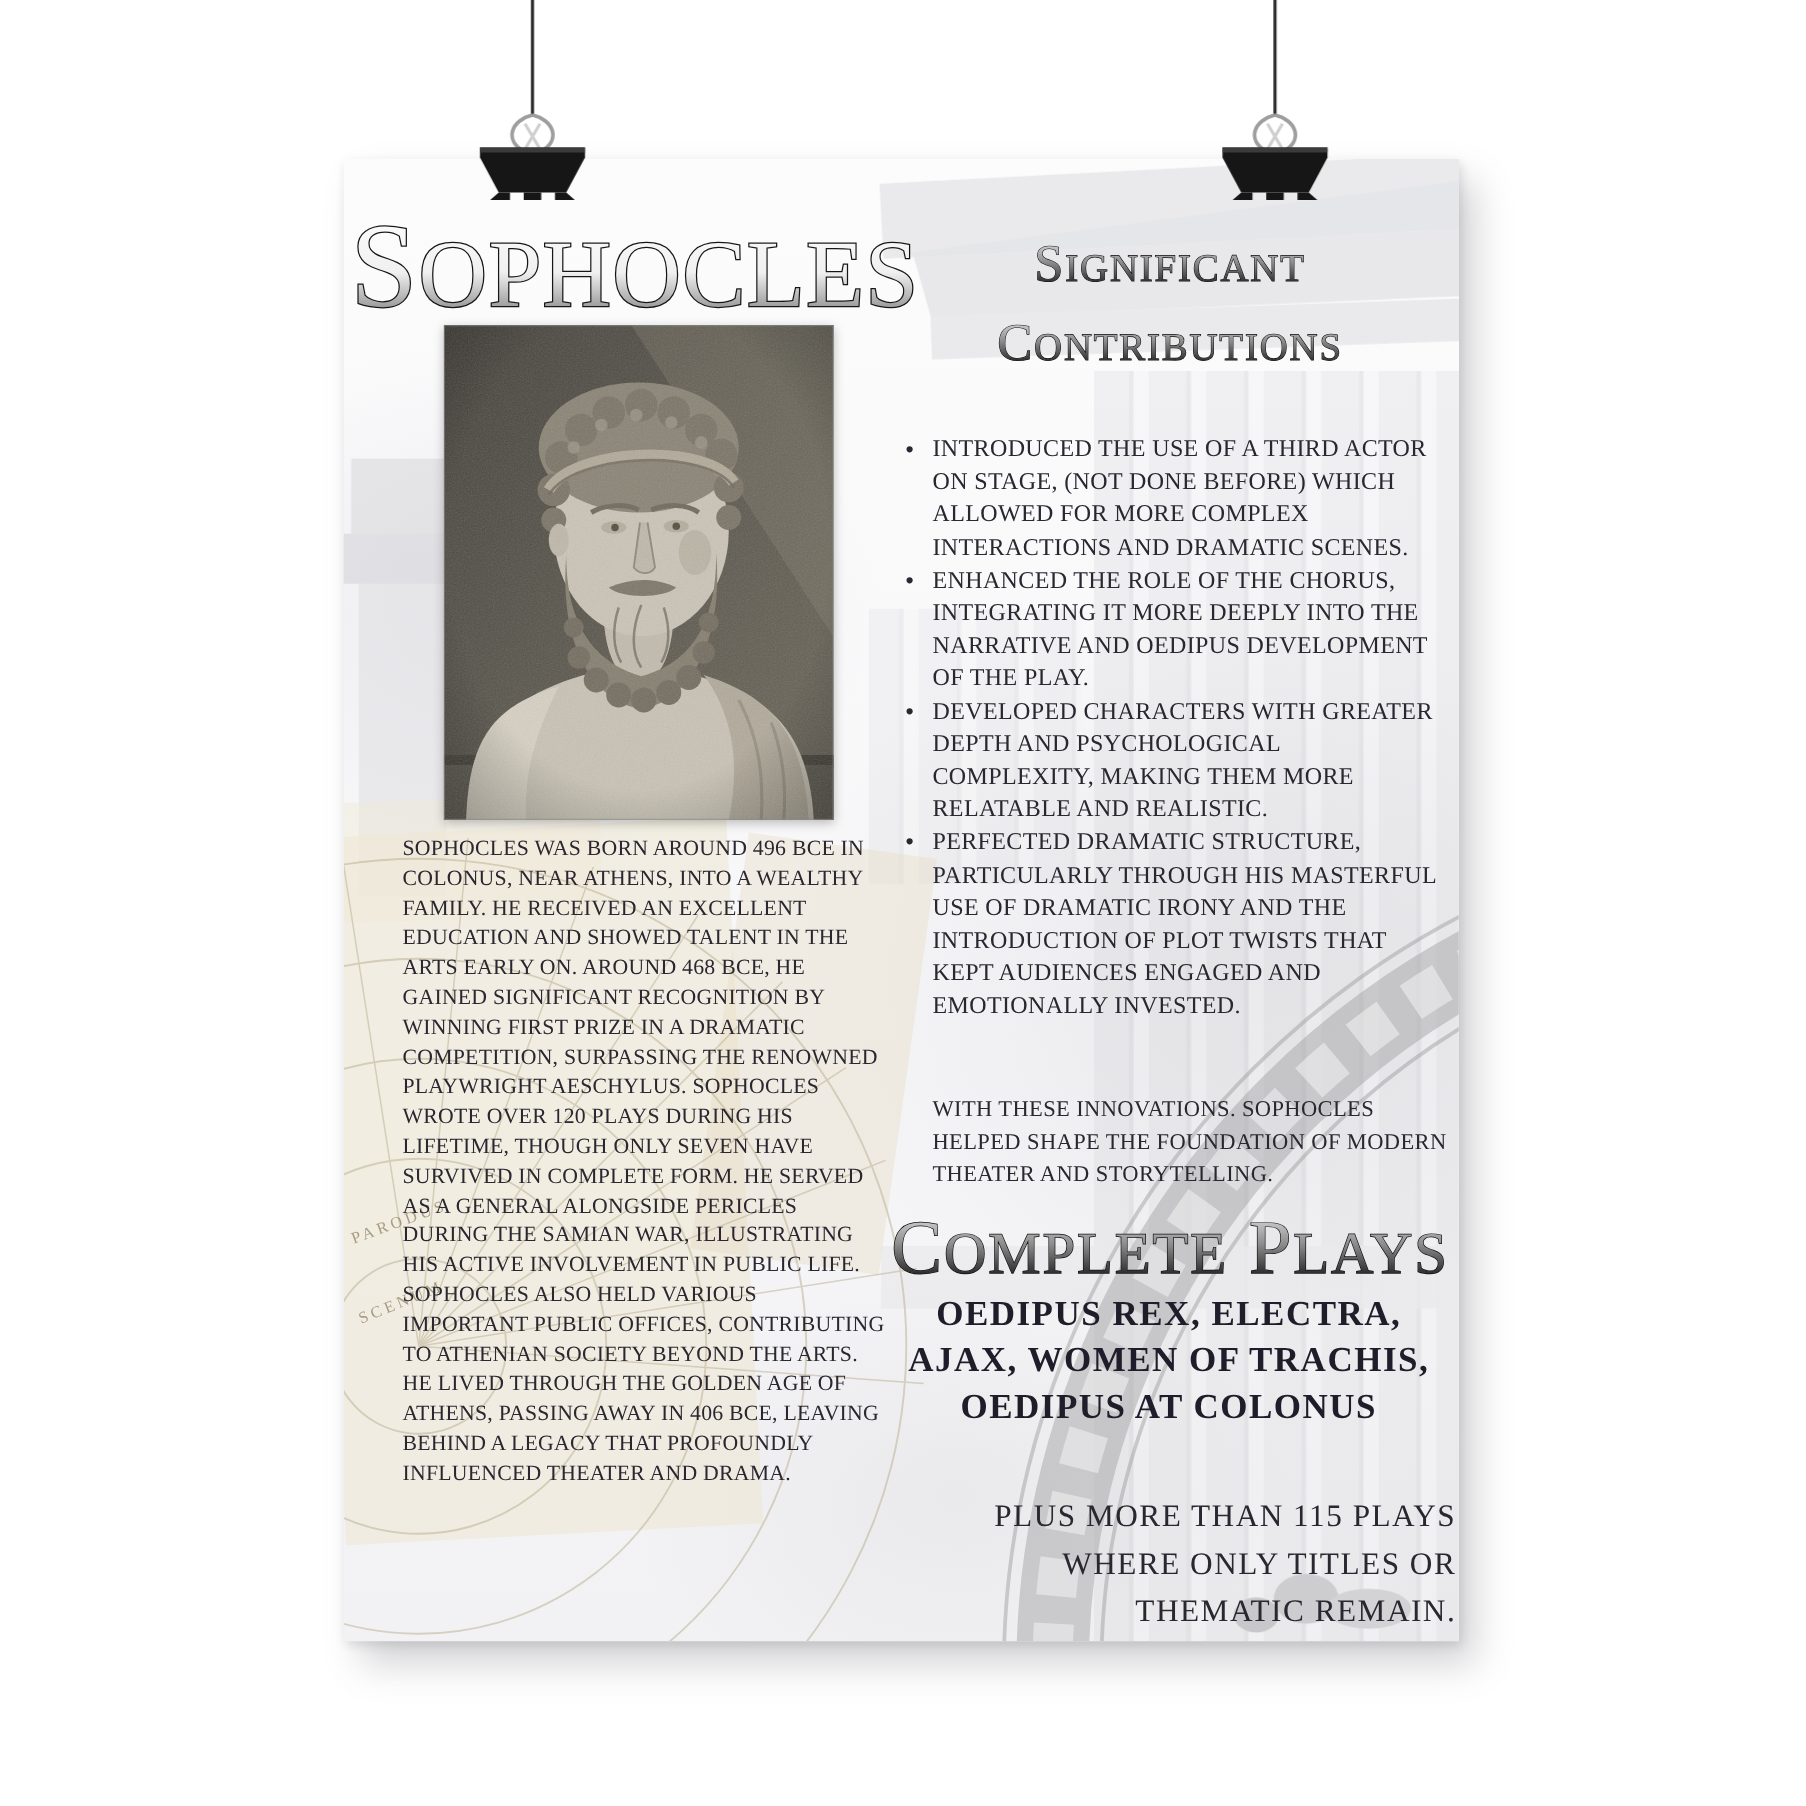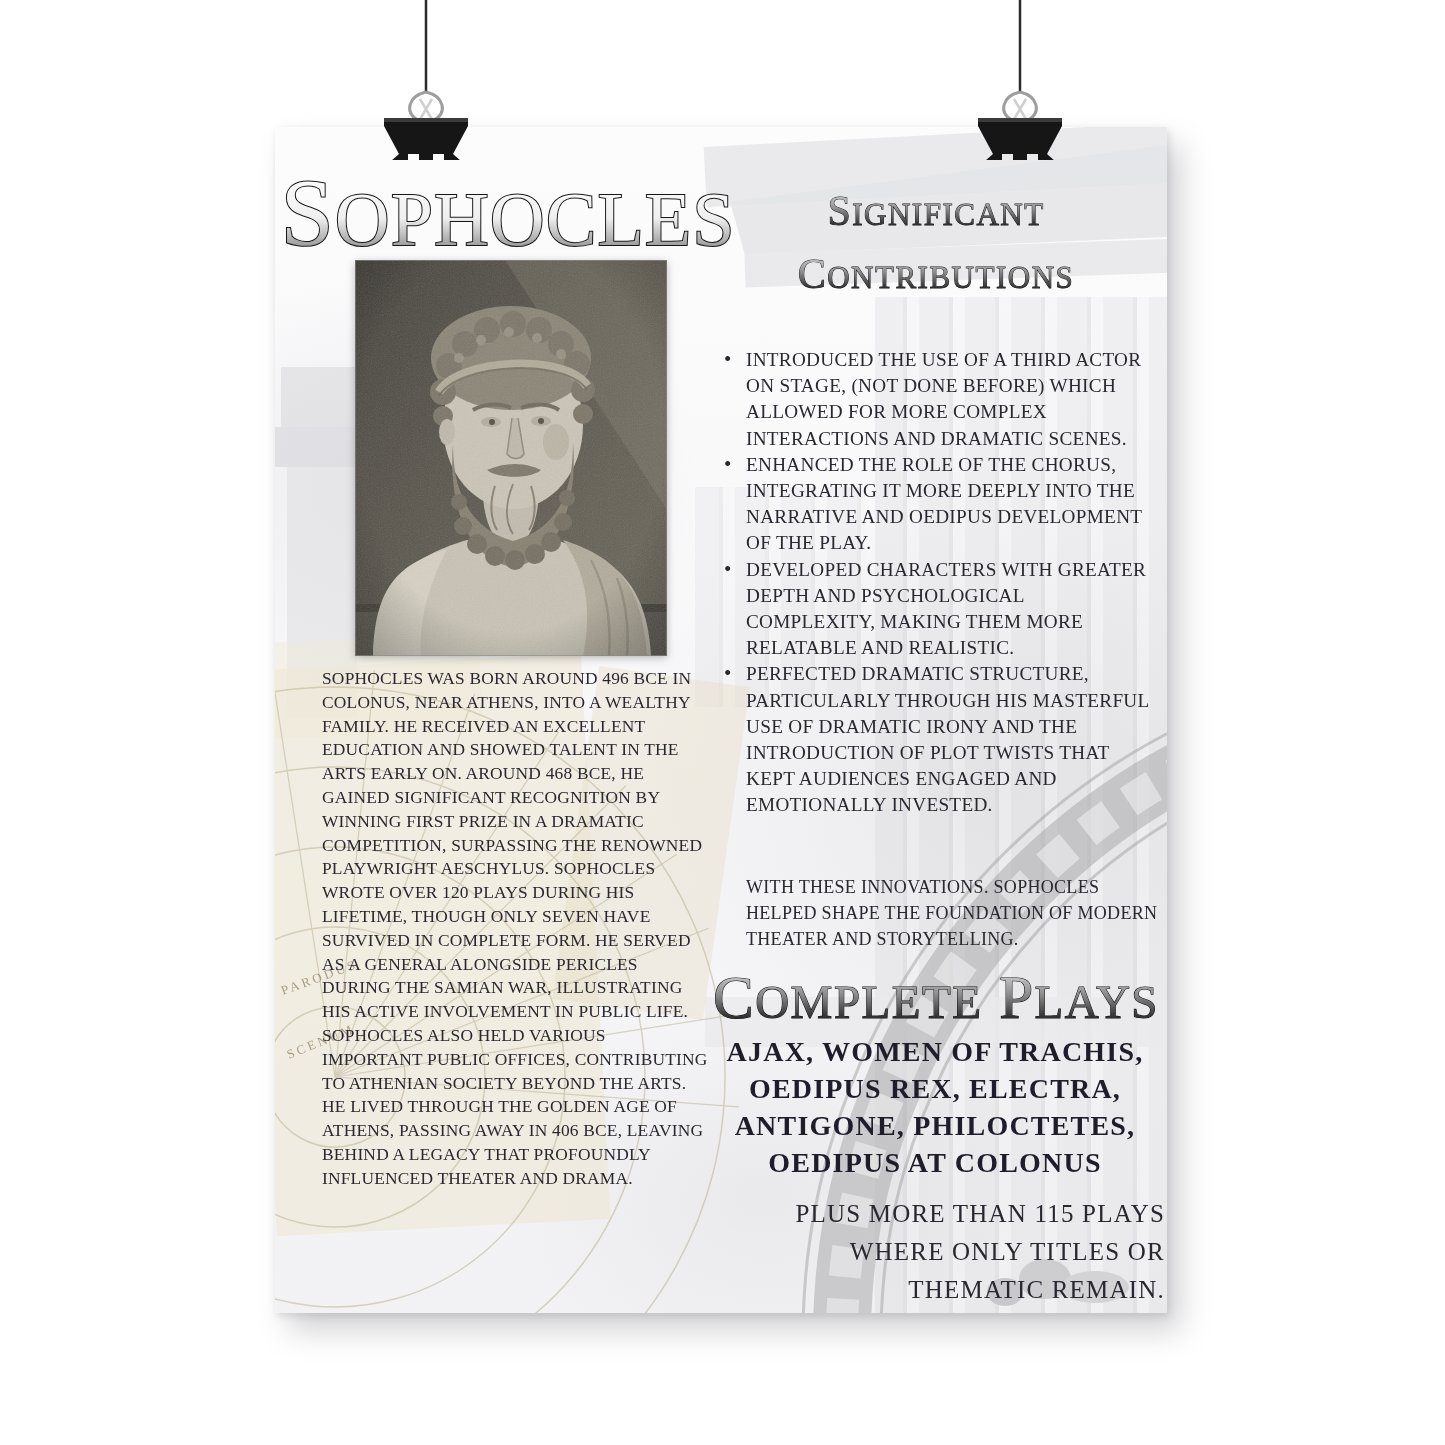--- a/index.html
+++ b/index.html
@@ -222,23 +222,22 @@
         <li>INTRODUCED THE USE OF A THIRD ACTOR ON STAGE, (NOT DONE BEFORE) WHICH ALLOWED FOR MORE COMPLEX INTERACTIONS AND DRAMATIC SCENES.</li>
         <li>ENHANCED THE ROLE OF THE CHORUS, INTEGRATING IT MORE DEEPLY INTO THE NARRATIVE AND OEDIPUS DEVELOPMENT OF THE PLAY.</li>
         <li>DEVELOPED CHARACTERS WITH GREATER DEPTH AND PSYCHOLOGICAL COMPLEXITY, MAKING THEM MORE RELATABLE AND REALISTIC.</li>
         <li>PERFECTED DRAMATIC STRUCTURE, PARTICULARLY THROUGH HIS MASTERFUL USE OF DRAMATIC IRONY AND THE INTRODUCTION OF PLOT TWISTS THAT KEPT AUDIENCES ENGAGED AND EMOTIONALLY INVESTED.</li>
       </ul>
     </div>
 
     <div class="closing">WITH THESE INNOVATIONS. SOPHOCLES HELPED SHAPE THE FOUNDATION OF MODERN THEATER AND STORYTELLING.</div>
 
     <div class="plays-lines">
+      <div>OEDIPUS REX, ELECTRA,</div>
       <div>AJAX, WOMEN OF TRACHIS,</div>
-      <div>OEDIPUS REX, ELECTRA,</div>
-      <div>ANTIGONE, PHILOCTETES,</div>
       <div>OEDIPUS AT COLONUS</div>
     </div>
 
     <div class="footnote">
       <div>PLUS MORE THAN 115 PLAYS</div>
       <div>WHERE ONLY TITLES OR</div>
       <div>THEMATIC REMAIN.</div>
     </div>
   </div>
 

